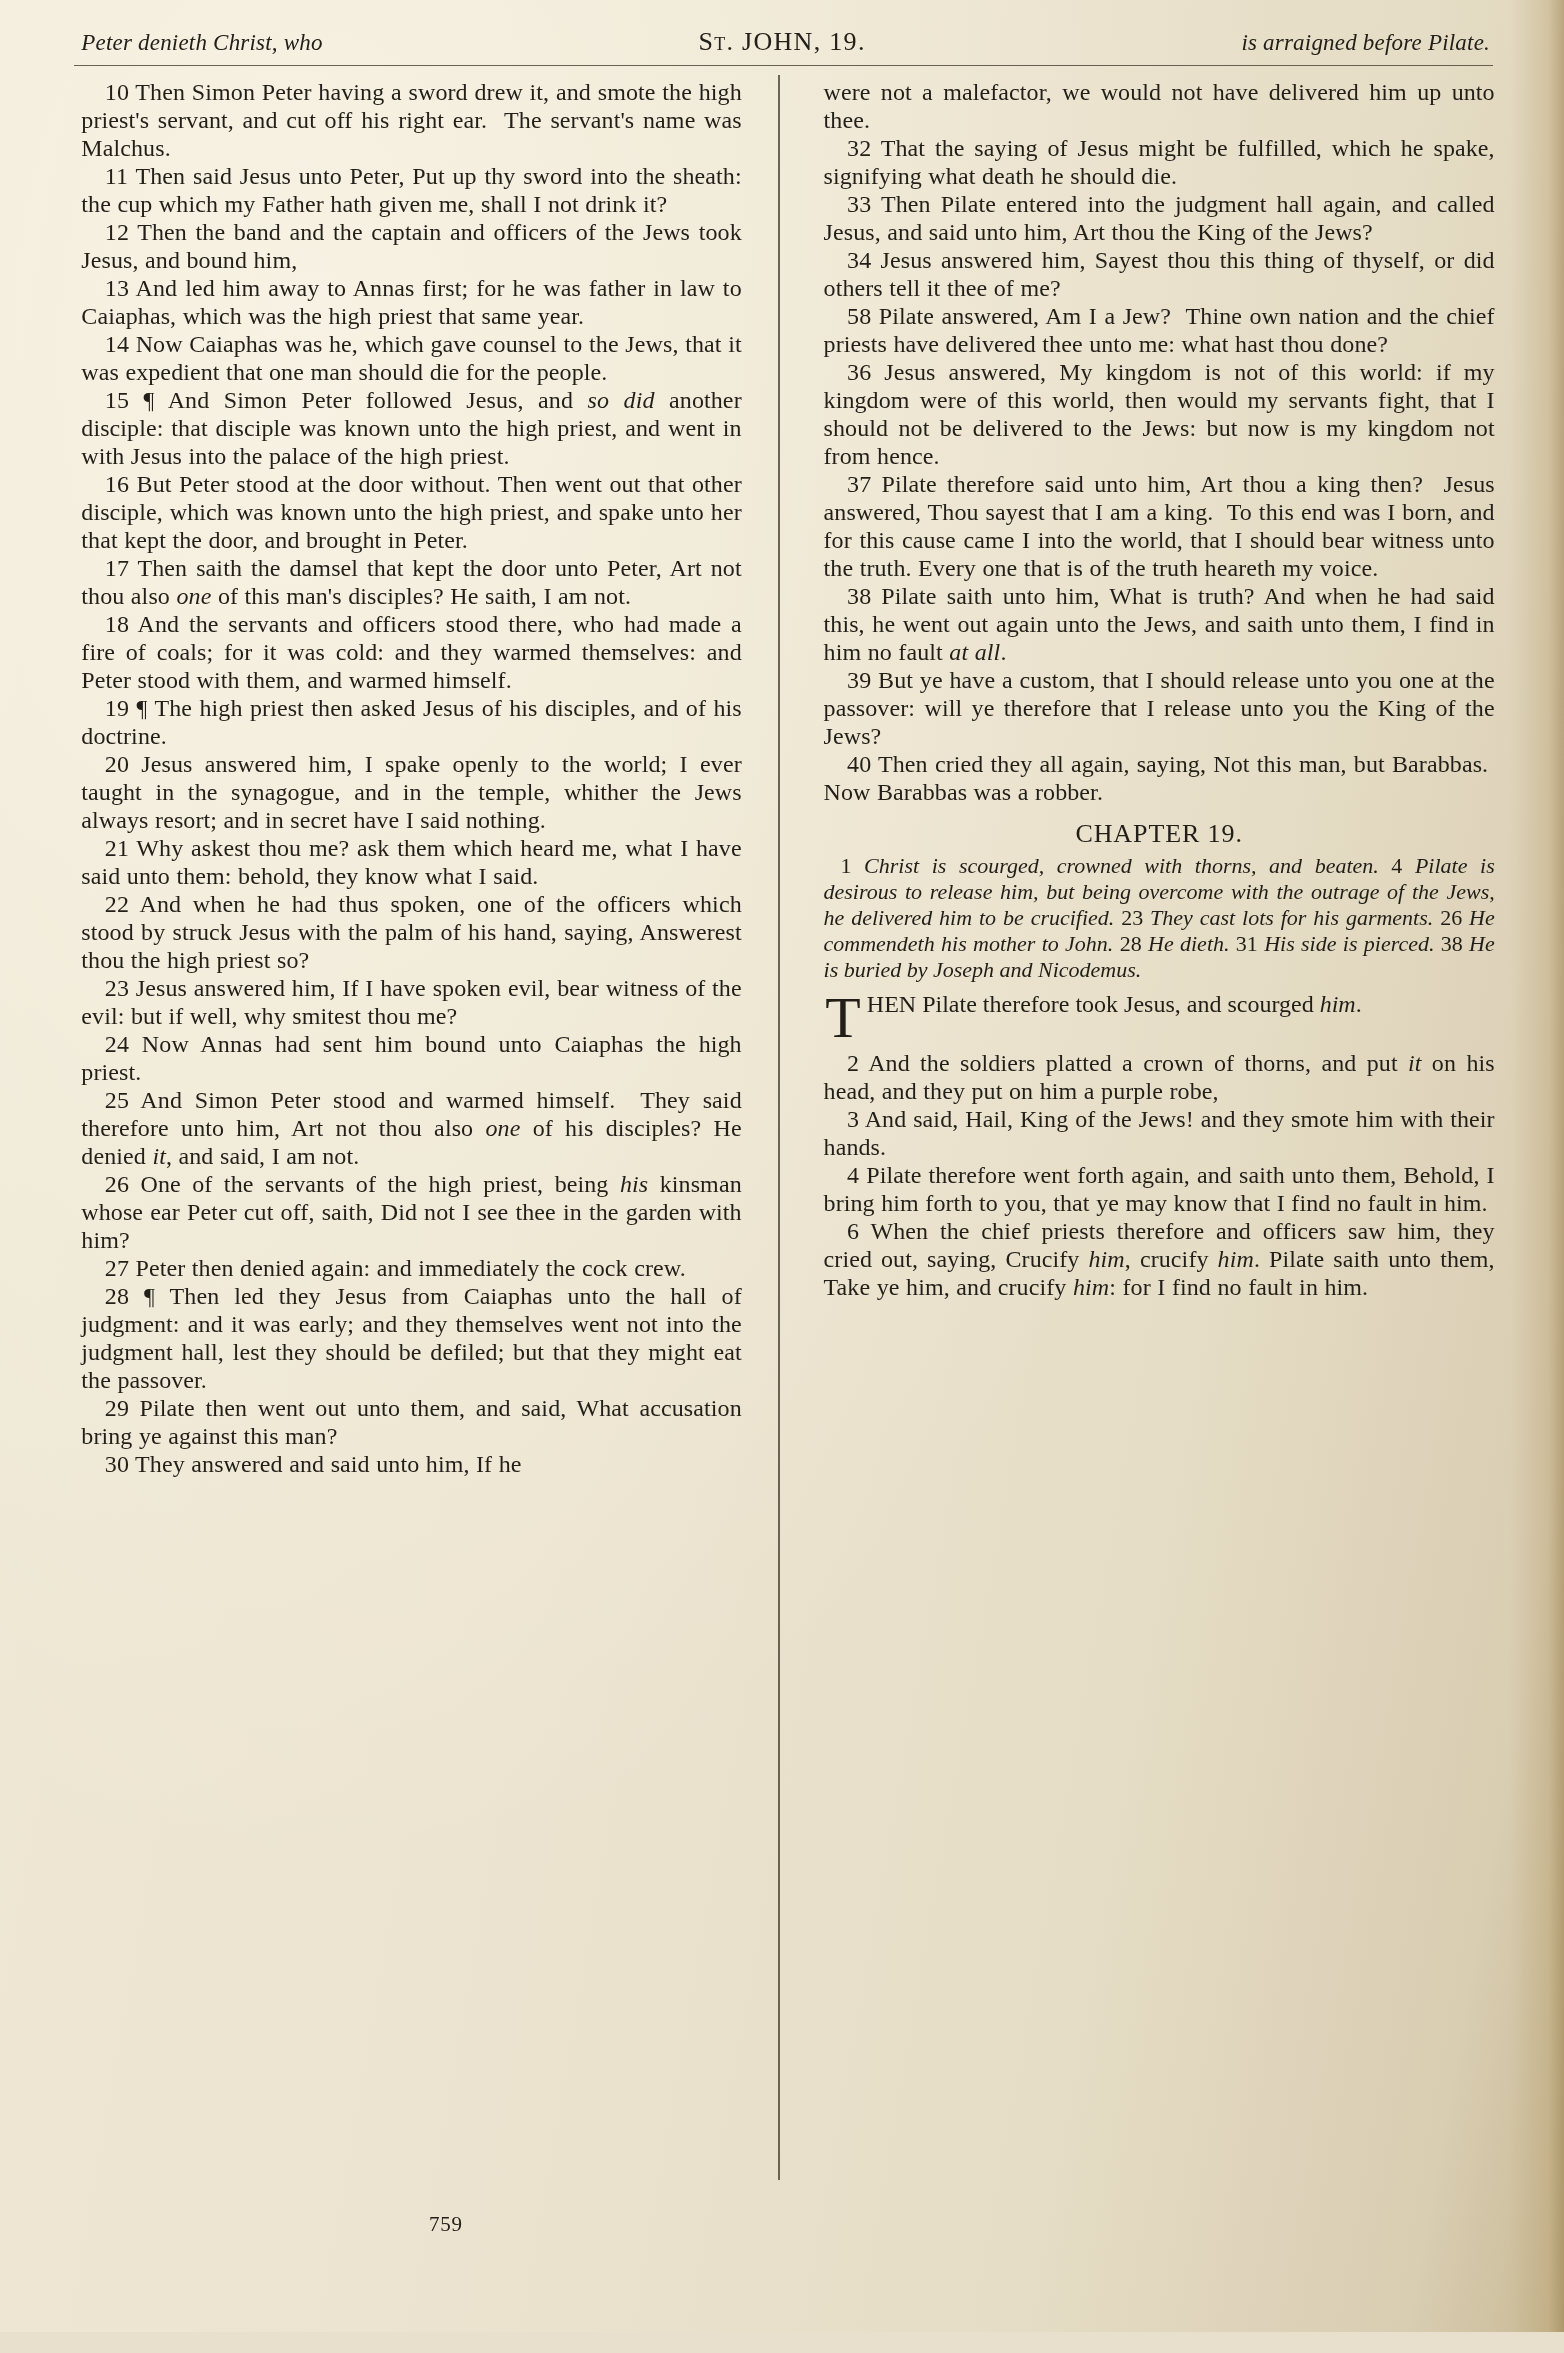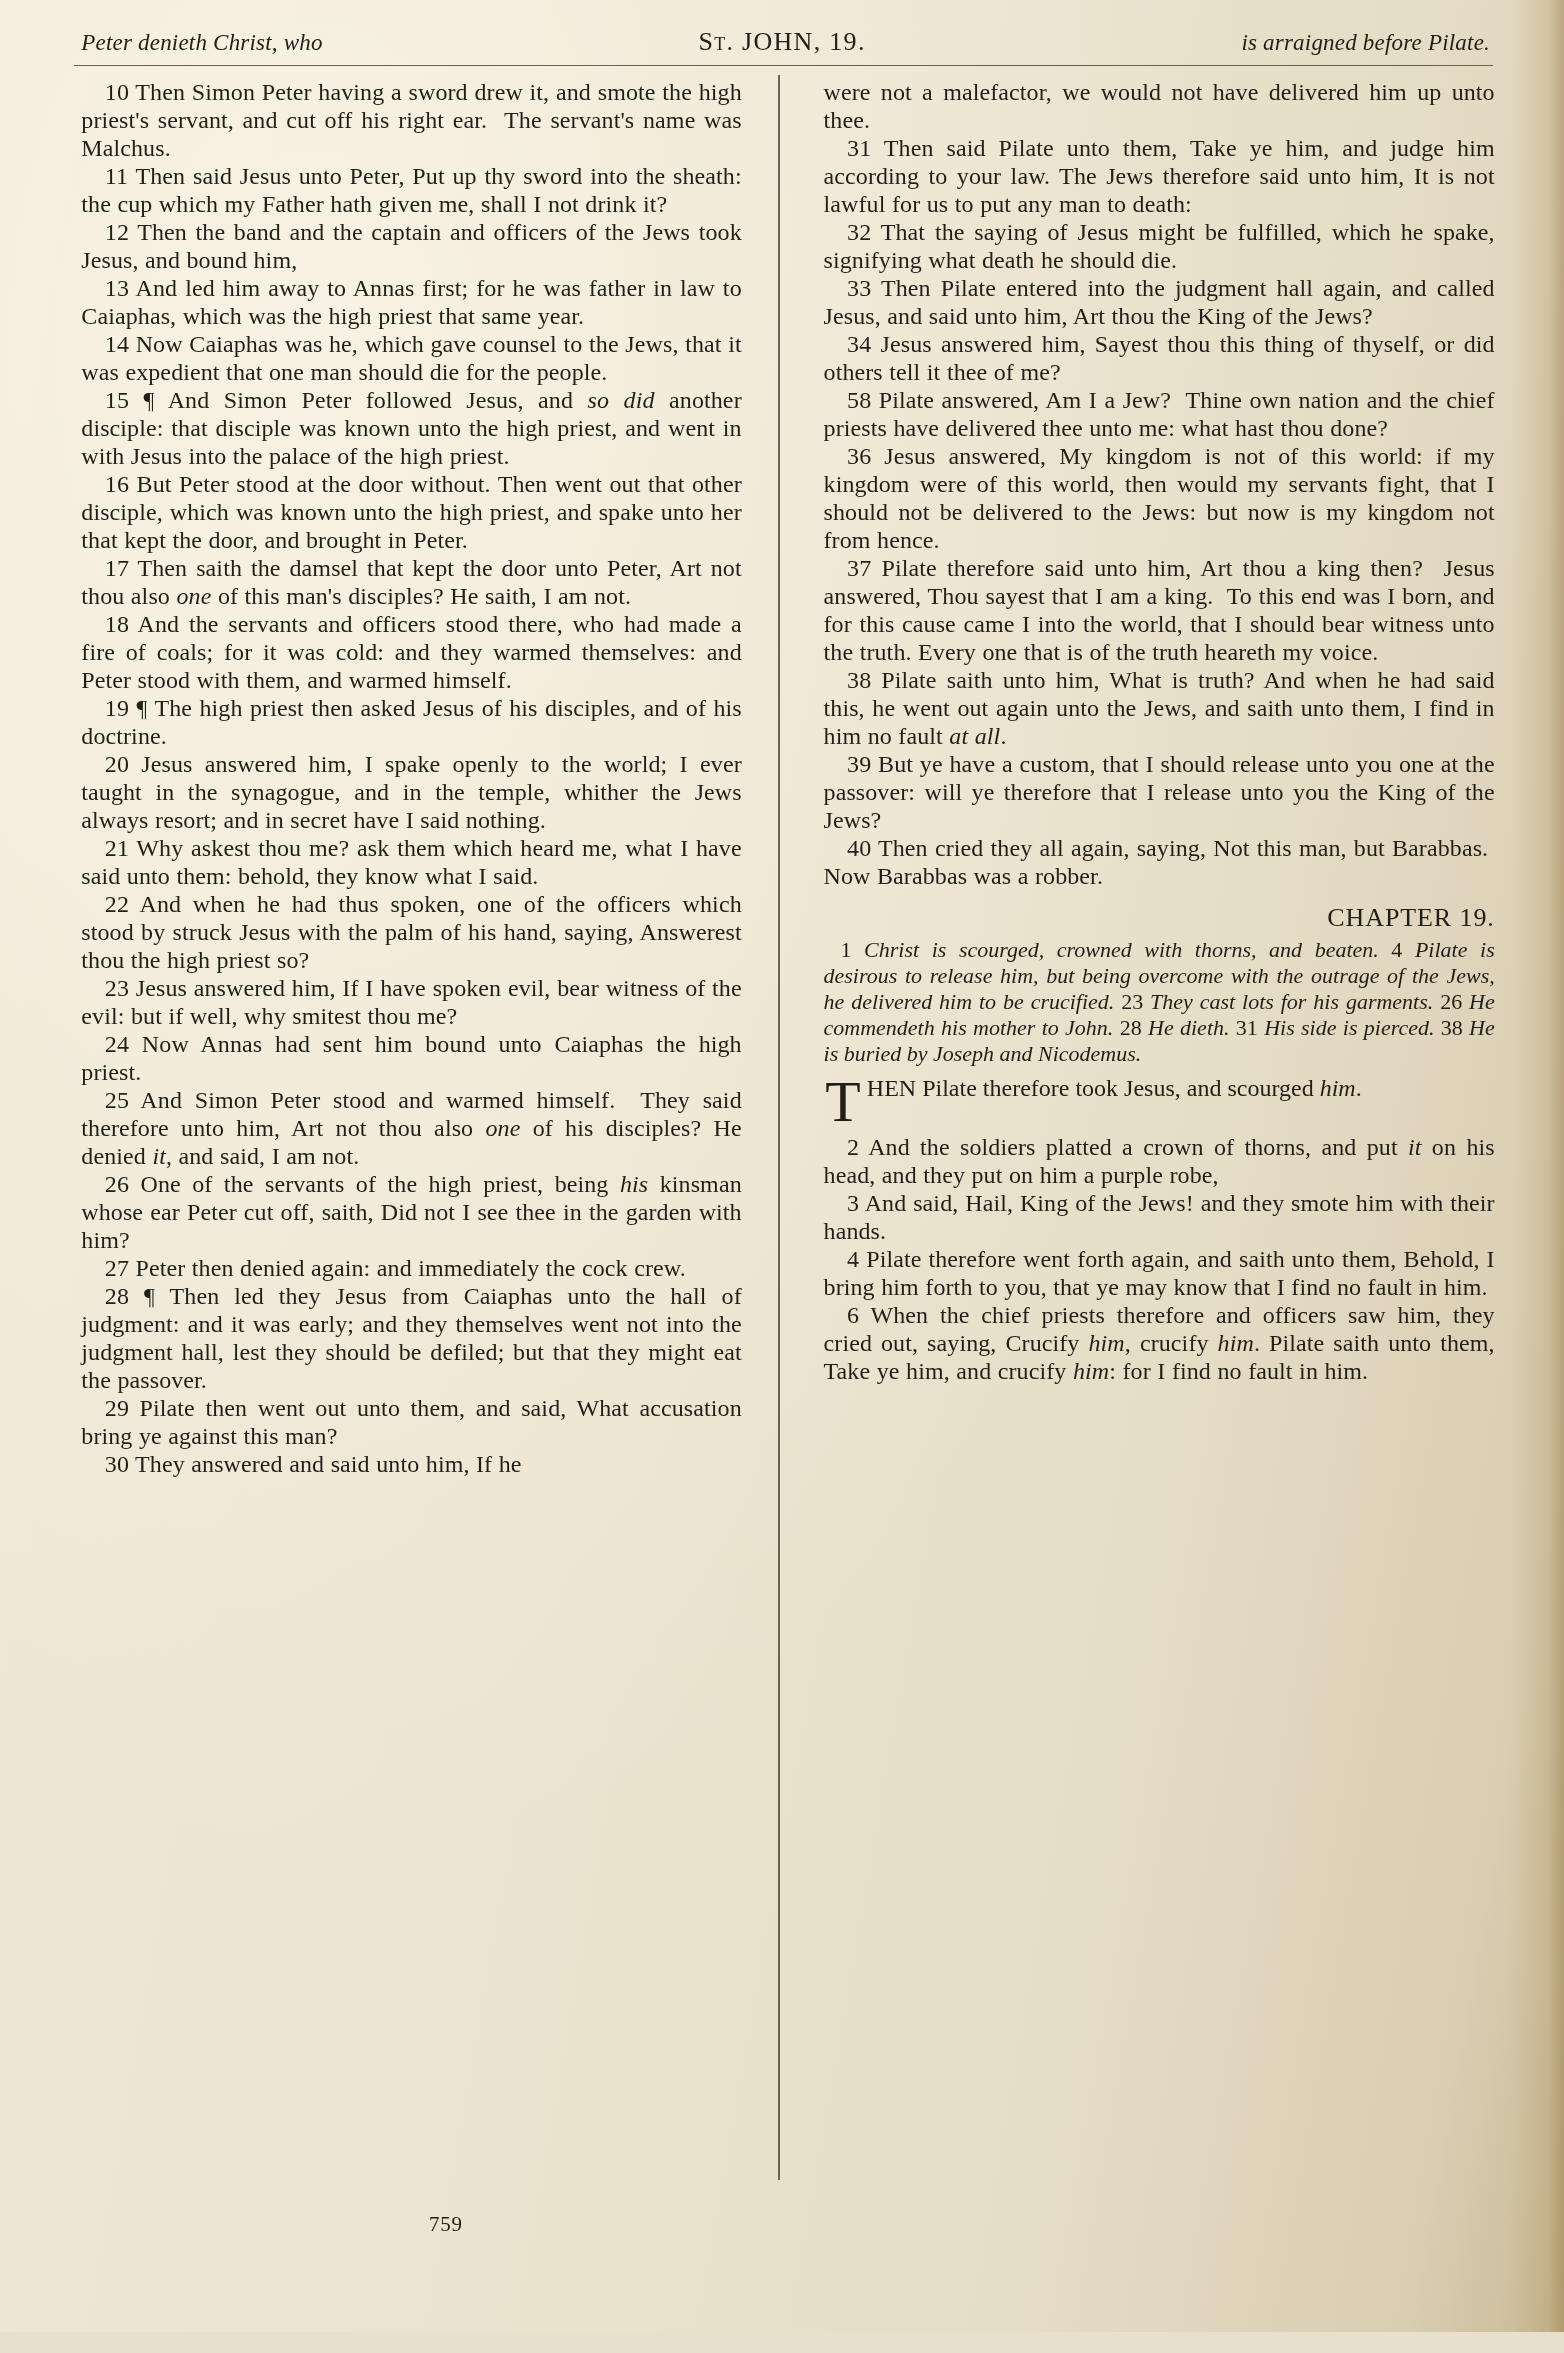--- a/index.html
+++ b/index.html
@@ -99,21 +99,21 @@
     letter-spacing: 0.1px;
     word-spacing: 0.4px;
     color: #221f19;
   }
   .num {
     font-family: "Liberation Serif", serif;
   }
   i, .it { font-style: italic; }
   
   .chapter-head {
-    text-align: right;
+    text-align: center;
     font-size: 26px;
     letter-spacing: 0.9px;
     margin: 12.5px 0 4.7px 0;
     font-variant: small-caps;
   }
   .argument {
     font-style: italic;
     font-size: 22px;
     line-height: 26px;
     text-align: justify;
@@ -186,21 +186,20 @@
         <p class="v"><span class="num">28</span> ¶ Then led they Jesus from Caiaphas unto the hall of judgment: and it was early; and they themselves went not into the judgment hall, lest they should be defiled; but that they might eat the passover.</p>
         <p class="v"><span class="num">29</span> Pilate then went out unto them, and said, What accusation bring ye against this man?</p>
         <p class="v"><span class="num">30</span> They answered and said unto him, If he</p>
 
         <div class="folio">759</div>
       </div>
 
       <div class="col right">
 
         <p class="v" style="text-indent:0">were not a malefactor, we would not have delivered him up unto thee.</p>
-        <p class="v"><span class="num">31</span> Then said Pilate unto them, Take ye him, and judge him according to your law. The Jews therefore said unto him, It is not lawful for us to put any man to death:</p>
         <p class="v"><span class="num">32</span> That the saying of Jesus might be fulfilled, which he spake, signifying what death he should die.</p>
         <p class="v"><span class="num">33</span> Then Pilate entered into the judgment hall again, and called Jesus, and said unto him, Art thou the King of the Jews?</p>
         <p class="v"><span class="num">34</span> Jesus answered him, Sayest thou this thing of thyself, or did others tell it thee of me?</p>
         <p class="v"><span class="num">58</span> Pilate answered, Am I a Jew?&nbsp; Thine own nation and the chief priests have delivered thee unto me: what hast thou done?</p>
         <p class="v"><span class="num">36</span> Jesus answered, My kingdom is not of this world: if my kingdom were of this world, then would my servants fight, that I should not be delivered to the Jews: but now is my kingdom not from hence.</p>
         <p class="v"><span class="num">37</span> Pilate therefore said unto him, Art thou a king then?&nbsp; Jesus answered, Thou sayest that I am a king.&nbsp; To this end was I born, and for this cause came I into the world, that I should bear witness unto the truth. Every one that is of the truth heareth my voice.</p>
         <p class="v"><span class="num">38</span> Pilate saith unto him, What is truth? And when he had said this, he went out again unto the Jews, and saith unto them, I find in him no fault <i>at all</i>.</p>
         <p class="v"><span class="num">39</span> But ye have a custom, that I should release unto you one at the passover: will ye therefore that I release unto you the King of the Jews?</p>
         <p class="v"><span class="num">40</span> Then cried they all again, saying, Not this man, but Barabbas.&nbsp; Now Barabbas was a robber.</p>
 

